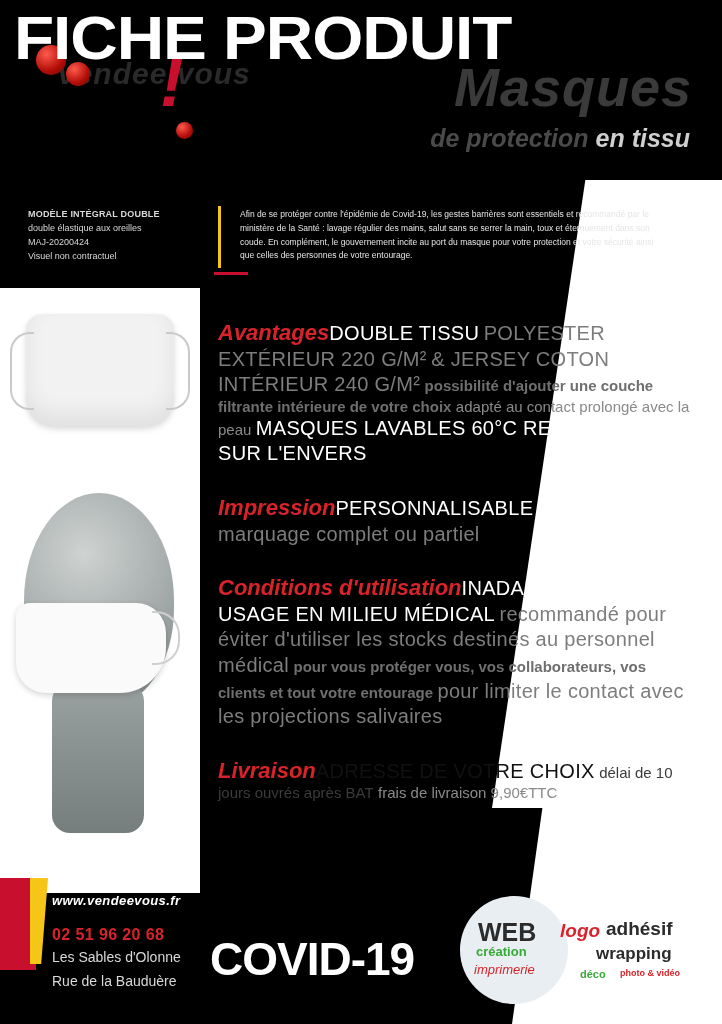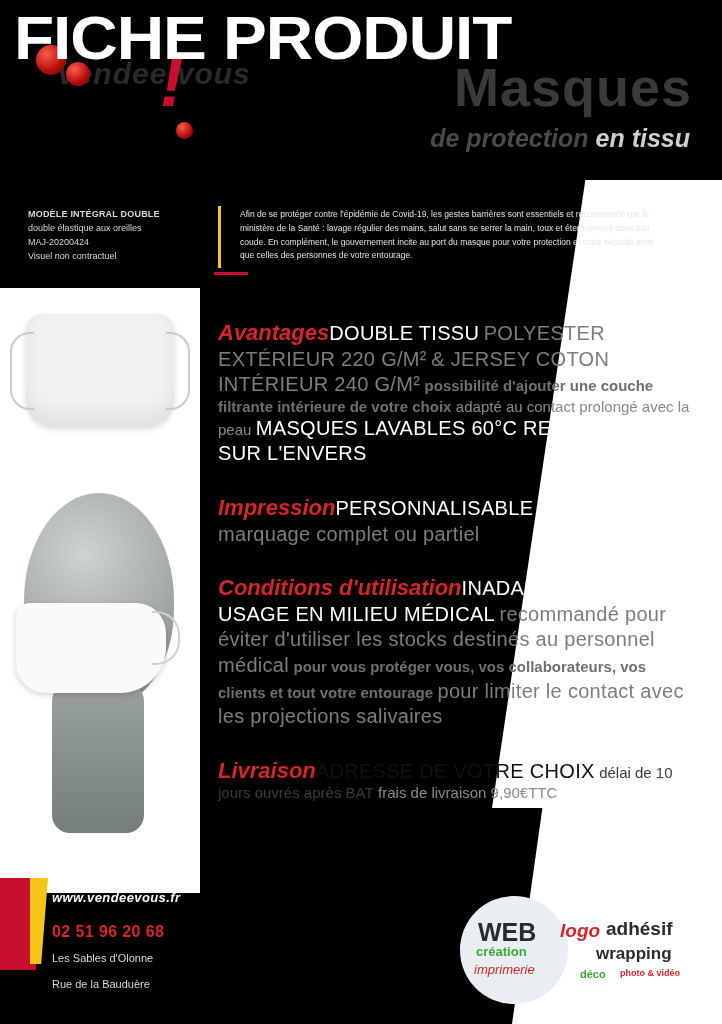--- a/index.html
+++ b/index.html
@@ -70,20 +70,21 @@
     color:#c8102e;
     font-size:72px;
     font-weight:bold;
     font-style:italic;
     line-height:1;
   }
   .masques{
     position:absolute;top:56px;right:30px;
     color:#3a3a3a;
     font-size:54px;
+    font-style:italic;
     font-weight:bold;
     letter-spacing:1px;
     text-align:right;
   }
   .protection{
     position:absolute;top:124px;right:32px;
     color:#4a4a4a;
     font-size:25px;
     font-style:italic;
     font-weight:bold;
@@ -187,21 +188,21 @@
   
   .footer-left{
     position:absolute;left:52px;bottom:32px;z-index:5;
   }
   .site{
     color:#ffffff;font-size:13px;font-style:italic;font-weight:bold;letter-spacing:.4px;
   }
   .phone{
     color:#d8232a;font-size:16px;font-weight:bold;letter-spacing:.4px;margin-top:18px;
   }
-  .addr{color:#d9d9d9;font-size:11px;line-height:1.5;margin-top:9px;}
+  .addr{color:#d9d9d9;font-size:14px;line-height:1.5;margin-top:3px;}
   .covid{
     position:absolute;left:210px;bottom:38px;z-index:5;
     color:#ffffff;font-size:46px;font-weight:bold;letter-spacing:-1px;
   }
   
   .logo{
     position:absolute;right:24px;bottom:26px;width:230px;height:92px;z-index:6;
     color:#222;
   }
   .logo-circle{
@@ -315,20 +316,21 @@
 
   </div>
 
   <div class="footer-left">
     <div class="site">www.vendeevous.fr</div>
     <div class="phone">02 51 96 20 68</div>
     <div class="addr">Les Sables d'Olonne</div>
     <div class="addr">Rue de la Bauduère</div>
   </div>
 
+  <div class="covid">COVID-19</div>
 
   <div class="logo">
     <div class="logo-circle"></div>
     <div class="web">WEB</div>
     <div class="creation">création</div>
     <div class="imprimerie">imprimerie</div>
     <div class="logo-w">logo</div>
     <div class="adhesif">adhésif</div>
     <div class="wrapping">wrapping</div>
     <div class="deco">déco</div>

